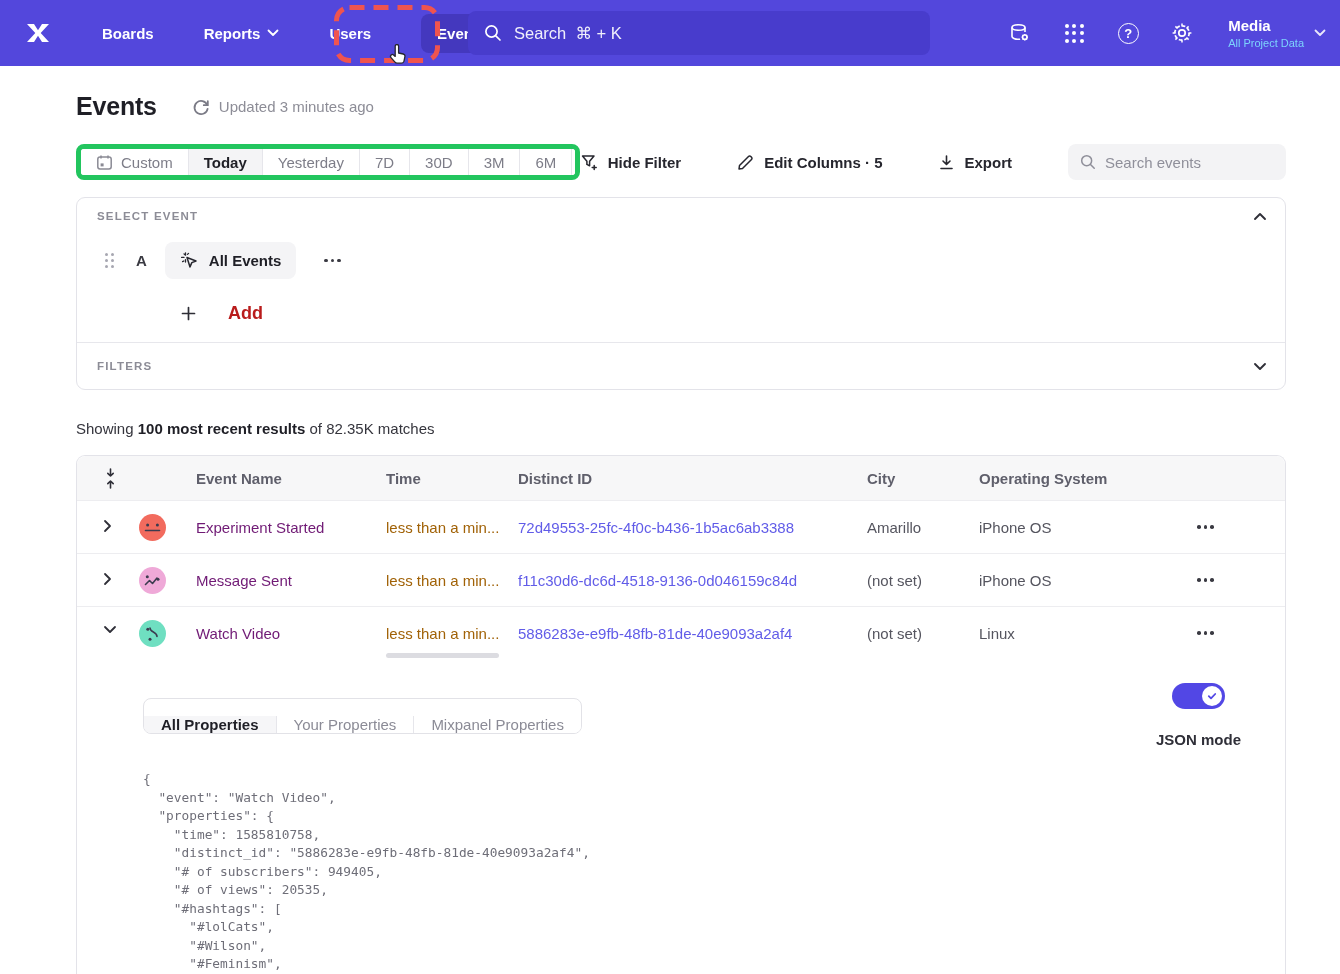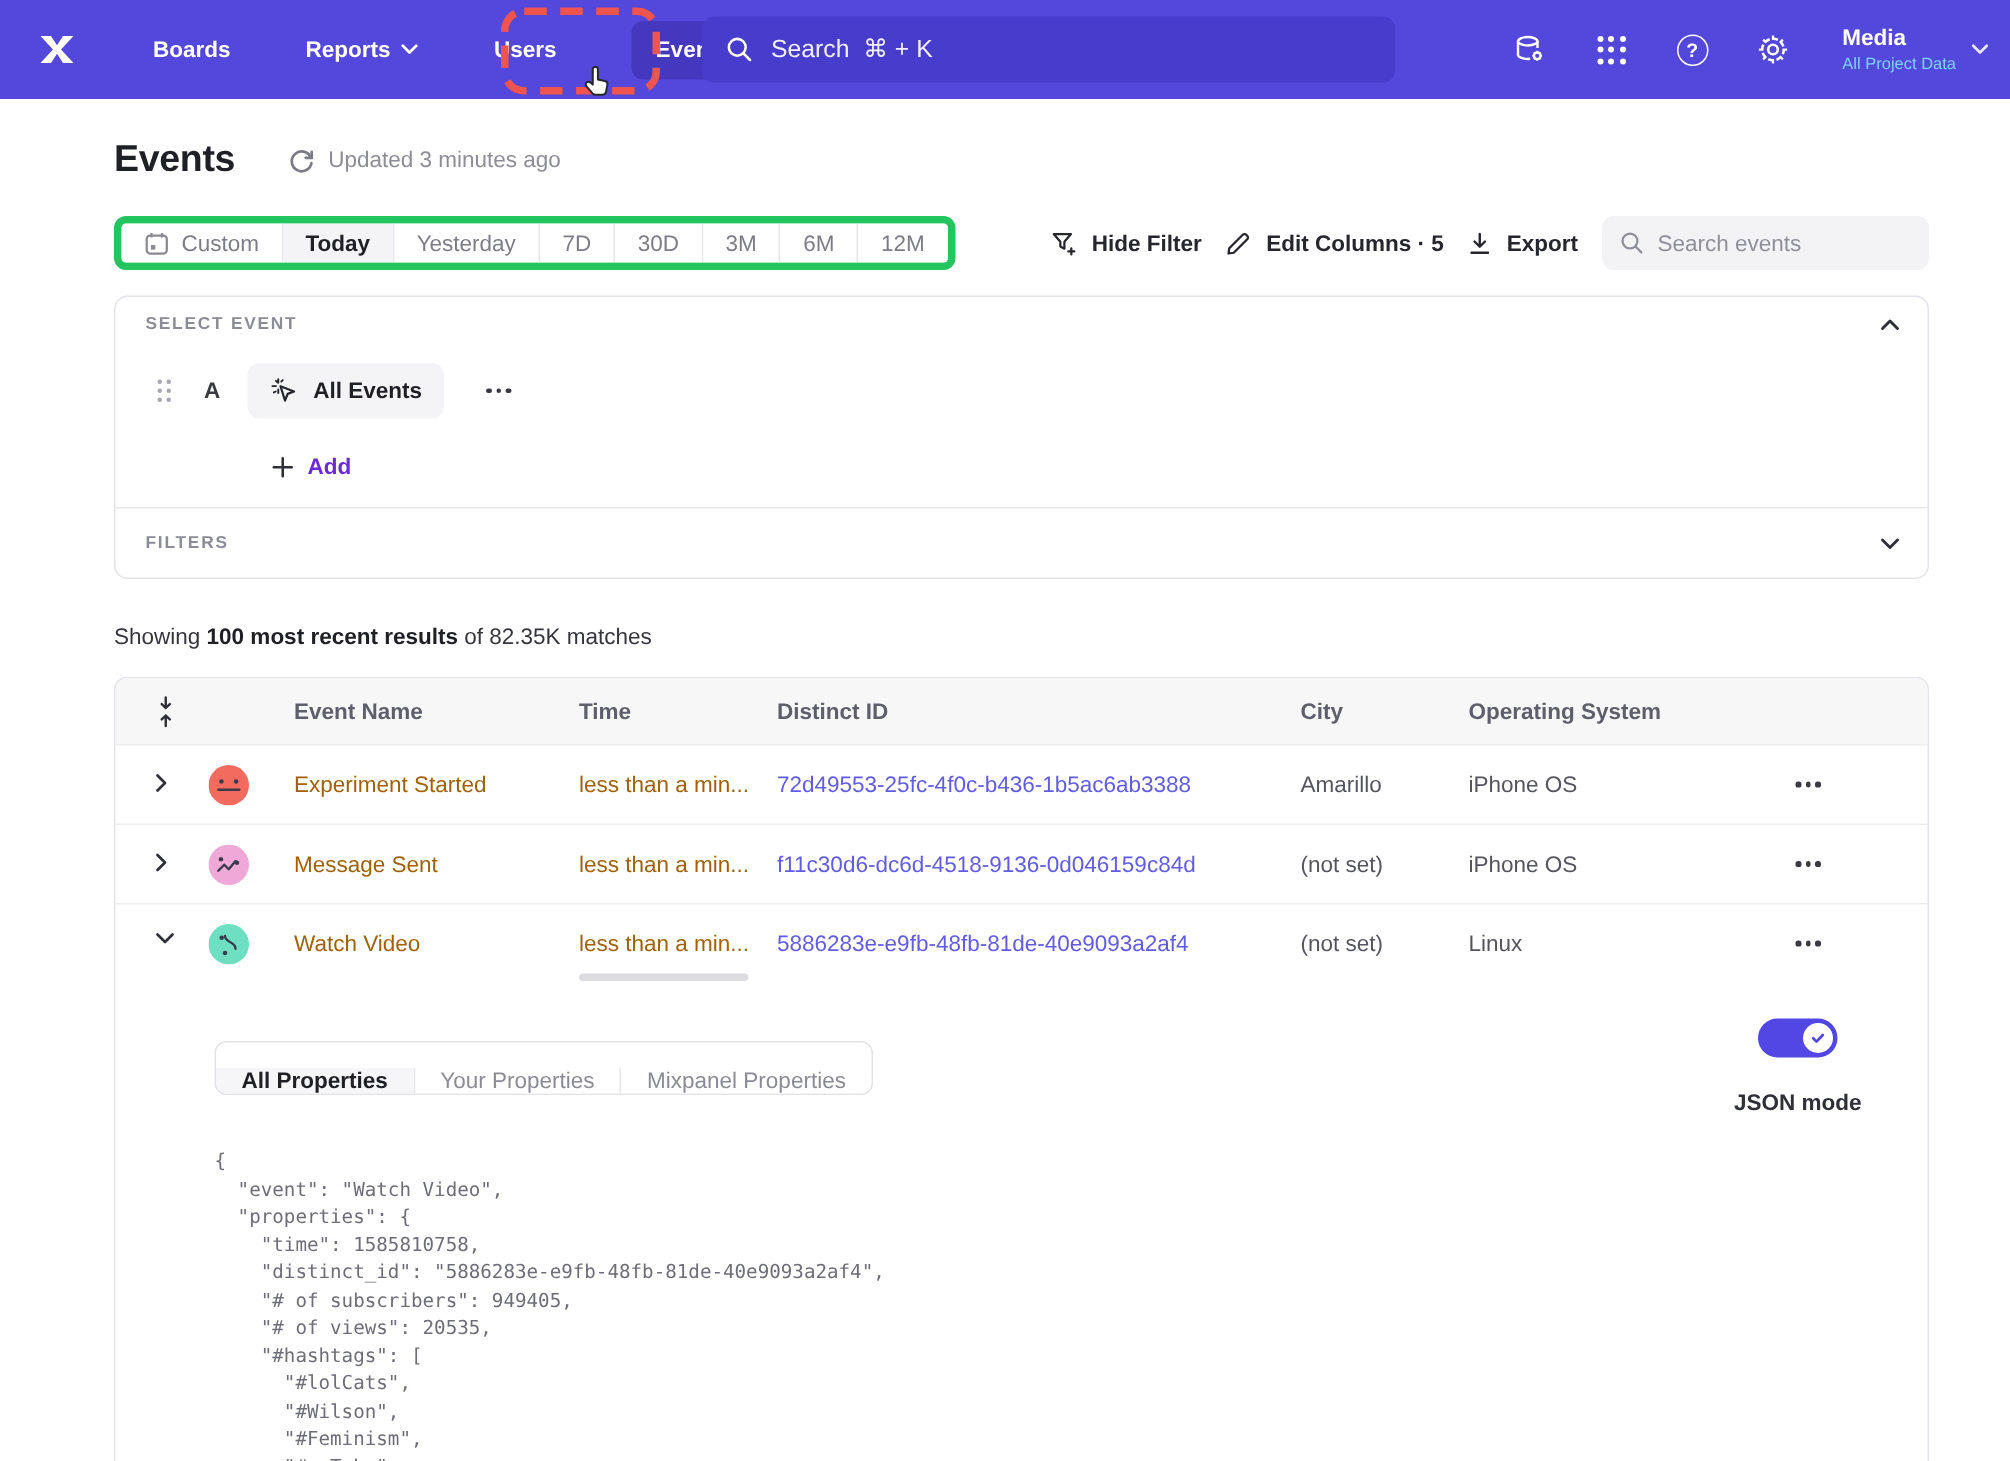--- a/index.html
+++ b/index.html
@@ -38,21 +38,21 @@
   .page-title { font-size:25px; font-weight:700; color:#1F1F26; letter-spacing:-0.2px; }
   .refresh-btn { margin-left:34px; width:20px; height:20px; cursor:pointer; }
   .updated-text { margin-left:8px; font-size:15px; color:#8D8D97; }
 
   .controls-row { margin-top:23px; width:1210px; display:flex; align-items:center; justify-content:space-between; }
   .segmented { display:flex; border:5px solid #22c55e; border-radius:8px; overflow:hidden; height:36px; background:#fff; }
   .segment { display:flex; align-items:center; gap:8px; padding:0 15px; font-size:15px; color:#7D7D88;
     border-right:1px solid #E6E6EB; cursor:pointer; background:#fff; white-space:nowrap; }
   .segment:last-child { border-right:none; }
   .segment.selected { background:#F4F4F6; color:#1F1F26; font-weight:700; }
-  .toolbar { display:flex; align-items:center; gap:16px; }
+  .toolbar { display:flex; align-items:center; gap:56px; }
   .tool-btn { display:flex; align-items:center; gap:9px; font-size:15px; font-weight:600; color:#26262E; cursor:pointer; white-space:nowrap; }
   .table-search { width:218px; height:36px; background:#F3F3F5; border-radius:8px; display:flex; align-items:center;
     padding:0 12px; gap:9px; }
   .table-search input { background:transparent; border:none; outline:none; font-size:15px; width:100%;
     color:#3a3a42; font-family:"Liberation Sans", sans-serif; }
   .table-search input::placeholder { color:#8F8F9A; }
 
   
   .query-card { margin-top:17px; width:1210px; border:1px solid #E3E3E9; border-radius:9px; background:#fff; }
   .qc-top { position:relative; padding:12px 20px 18px 20px; }
@@ -60,41 +60,41 @@
   .collapse-chevron { position:absolute; right:16px; width:16px; height:16px; cursor:pointer; }
   .event-row { display:flex; align-items:center; margin-top:20px; margin-left:8px; }
   .drag-handle { display:grid; grid-template-columns:repeat(2,3px); grid-template-rows:repeat(3,3px); gap:3px; cursor:grab; }
   .drag-handle i { width:3px; height:3px; border-radius:50%; background:#A7A7B1; }
   .step-letter { font-size:15px; font-weight:700; color:#3A3A42; margin-left:22px; }
   .event-pill { margin-left:18px; height:37px; background:#F4F4F6; border-radius:8px; display:flex; align-items:center;
     gap:10px; padding:0 15px; font-size:15px; font-weight:700; color:#1F1F26; cursor:pointer; }
   .more-dots { display:flex; gap:3px; margin-left:28px; cursor:pointer; align-items:center; }
   .more-dots i { width:3.5px; height:3.5px; border-radius:50%; background:#3A3A42; }
   .add-row { display:flex; align-items:center; gap:9px; margin:24px 0 0 84px; cursor:pointer; }
-  .add-label { font-size:15px; font-weight:600; color:#6d28d9; }
+  .add-label { font-size:18px; font-weight:600; color:#b91c1c;margin-left:23px; }
   .qc-divider { border-top:1px solid #E7E7EC; }
   .filters-row { position:relative; height:46px; display:flex; align-items:center; padding:0 20px; }
 
   
   .summary { margin-top:30px; font-size:15px; color:#35353D; }
   .summary b { font-weight:700; color:#1F1F26; }
 
   
   .table-card { position:relative; margin-top:18px; width:1210px; border:1px solid #E3E3E9;
     border-radius:9px 9px 0 0; border-bottom:none; background:#fff; }
   .thead { display:grid; grid-template-columns:119px 190px 132px 349px 112px 214px 1fr; align-items:center;
     height:44px; background:#F7F7F8; border-radius:9px 9px 0 0; }
   .th { font-size:15px; font-weight:600; color:#5F5F6B; }
   .sort-icon { margin-left:28px; width:14px; height:22px; cursor:pointer; }
   .trow { display:grid; grid-template-columns:119px 190px 132px 349px 112px 214px 1fr; align-items:center;
     height:53px; border-top:1px solid #EDEDF0; }
   .expander-cell { display:flex; align-items:center; padding-left:26px; gap:20px; }
   .expander { width:16px; height:16px; cursor:pointer; flex:none; }
   .avatar { width:27px; height:27px; flex:none; }
-  .cell-event { font-size:15px; color:#a16207; }
+  .cell-event { font-size:15px; color:#701a75; }
   .cell-time { font-size:15px; color:#a16207; white-space:nowrap; overflow:hidden; text-overflow:ellipsis; padding-right:18px; }
   .cell-link { font-size:15px; color:#615CE8; cursor:pointer; }
   .cell-dim { font-size:15px; color:#55555F; }
   .row-menu { display:flex; gap:3px; cursor:pointer; padding-left:4px; }
   .row-menu i { width:3.5px; height:3.5px; border-radius:50%; background:#3A3A42; }
   .hscroll-thumb { position:absolute; left:309px; top:197px; width:113px; height:5px; background:#DCDCE1; border-radius:3px; cursor:pointer; }
 
   
   .detail { padding:24px 24px 0 66px; }
   .detail-head { display:flex; align-items:center; justify-content:space-between; }

